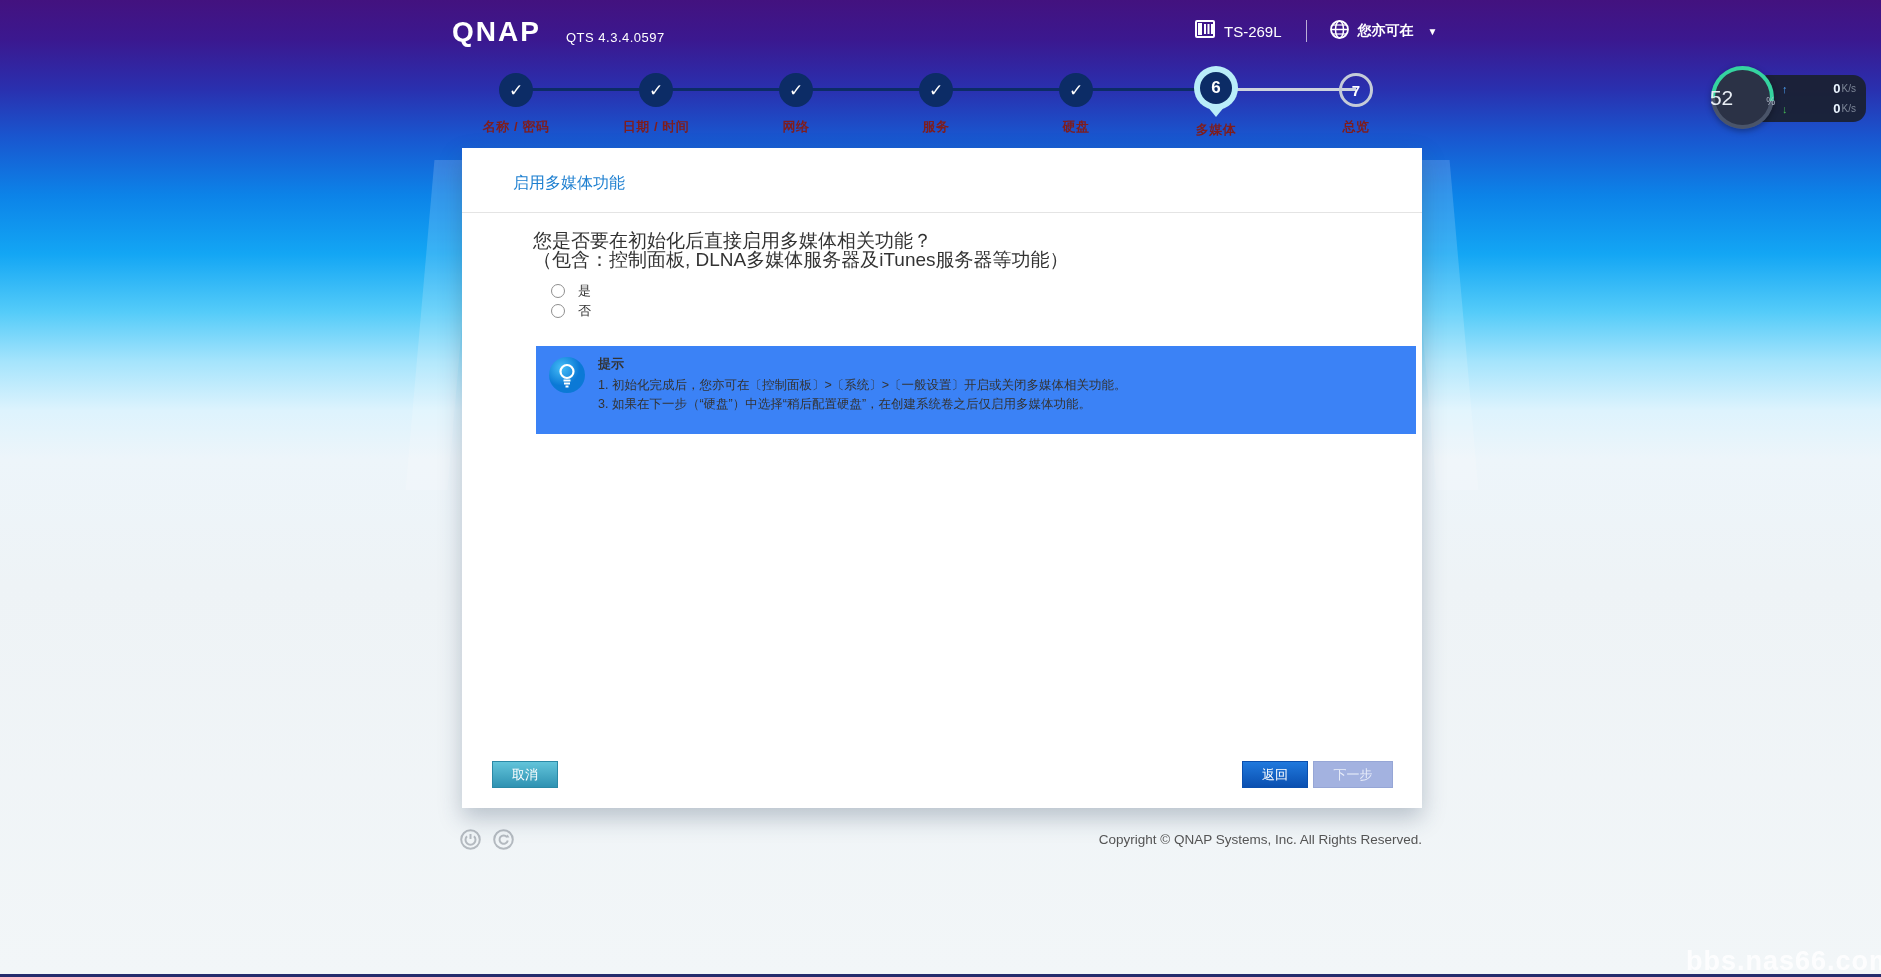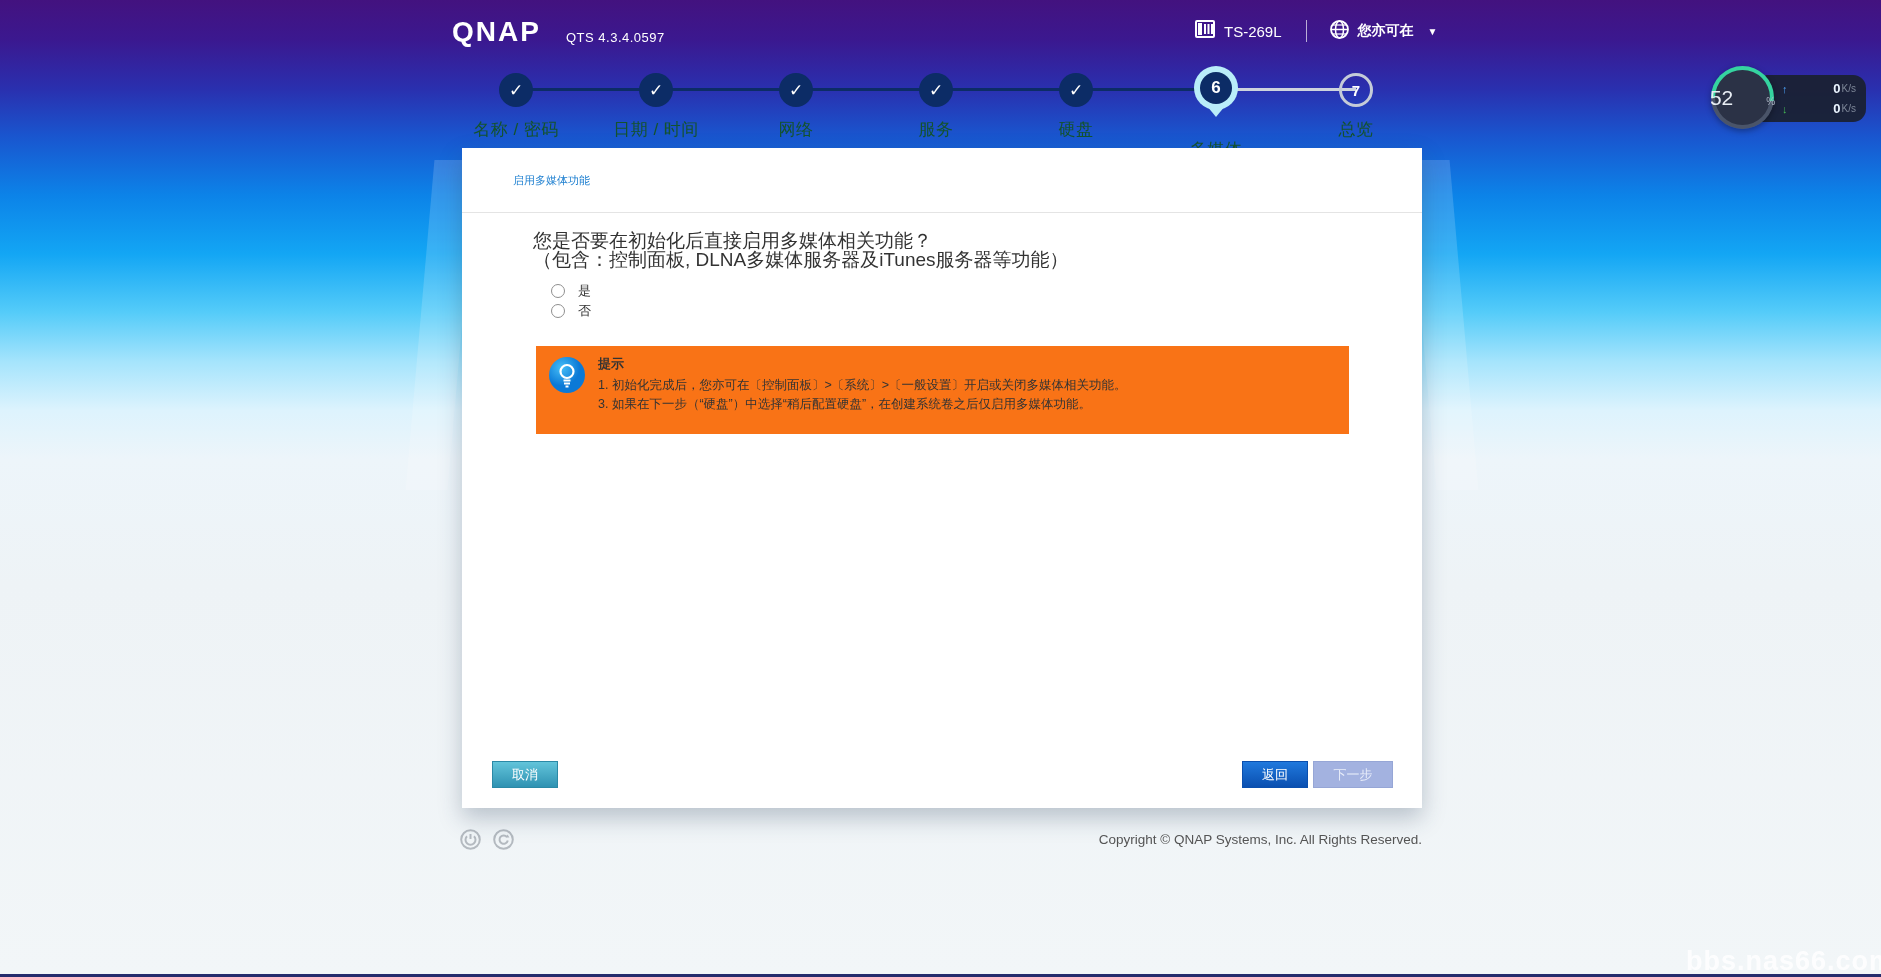--- a/index.html
+++ b/index.html
@@ -31,37 +31,37 @@
     display:flex; align-items:center; justify-content:center; }
   .step.upcoming .circle { background:transparent; border:3px solid #c5ccd8; font-size:15px; }
   .step.active .pinwrap { position:relative; width:44px; height:48px; margin:0 auto; }
   .step.active .ring { position:absolute; left:0; top:0; width:44px; height:44px;
     border-radius:50%; background:#b9edf9; }
   .step.active .pin { position:absolute; left:13px; top:40px; width:0; height:0;
     border-left:9px solid transparent; border-right:9px solid transparent; border-top:11px solid #b9edf9; }
   .step.active .inner { position:absolute; left:6px; top:6px; width:32px; height:32px; border-radius:50%;
     background:#0c2c66; color:#fff; font-size:17px; font-weight:bold;
     display:flex; align-items:center; justify-content:center; }
-  .step .lbl { margin-top:11px; color:#14532d; font-size:17px; font-weight:normal; letter-spacing:.5px; }
-  .step.active .lbl { margin-top:24px; }
+  .step .lbl { margin-top:11px; color:#7f1d1d; font-size:13px; font-weight:bold; letter-spacing:.5px; }
+  .step.active .lbl { margin-top:7px; }
   
   .sheen { position:absolute; background:rgba(255,255,255,.16); }
   .sheen.l { left:420px; top:160px; width:42px; height:330px; transform:skewX(-5deg); }
   .sheen.r { left:1422px; top:160px; width:42px; height:330px; transform:skewX(5deg); }
   
   .card { position:absolute; left:462px; top:148px; width:960px; height:660px; background:#fff;
     box-shadow:0 10px 22px rgba(40,60,90,.28); z-index:3; }
-  .card-title { position:absolute; left:51px; top:25px; color:#1d7fd0; font-size:11px; }
+  .card-title { position:absolute; left:51px; top:25px; color:#1d7fd0; font-size:16px; }
   .card-divider { position:absolute; left:0; right:0; top:64px; border-top:1px solid #e4e4e4; }
   .question { position:absolute; left:71px; top:83px; color:#333; font-size:19px; line-height:19px; }
   .radios { position:absolute; left:89px; top:133px; }
   .radio-row { display:flex; align-items:center; height:20px; }
   .radio { width:14px; height:14px; border:1px solid #8f8f8f; border-radius:50%; background:#fff; cursor:pointer; }
   .radio-lbl { margin-left:13px; font-size:13px; color:#333; }
-  .tipbox { position:absolute; left:74px; top:198px; width:813px; height:88px; background:#f97316; }
+  .tipbox { position:absolute; left:74px; top:198px; width:880px; height:88px; background:#3b82f6; }
   .bulb { position:absolute; left:12px; top:10px; }
   .tip-content { position:absolute; left:62px; top:9px; color:#333; }
   .tip-title { font-size:13px; font-weight:bold; margin-bottom:3px; }
   .tip-item { font-size:12.5px; line-height:19px; }
   .btn { position:absolute; top:613px; height:27px; font-size:13px; color:#fff;
     display:flex; align-items:center; justify-content:center; cursor:pointer; }
   .btn-cancel { left:30px; width:66px; background:linear-gradient(#62c4da,#2f92b2); border:1px solid #2b89a6; }
   .btn-back { left:780px; width:66px; background:linear-gradient(#2079dd,#0a4fb0); border:1px solid #0a4fae; }
   .btn-next { left:851px; width:80px; background:#a3b2e0; border:1px solid #96a6d6; color:#e8edf9; }
   

